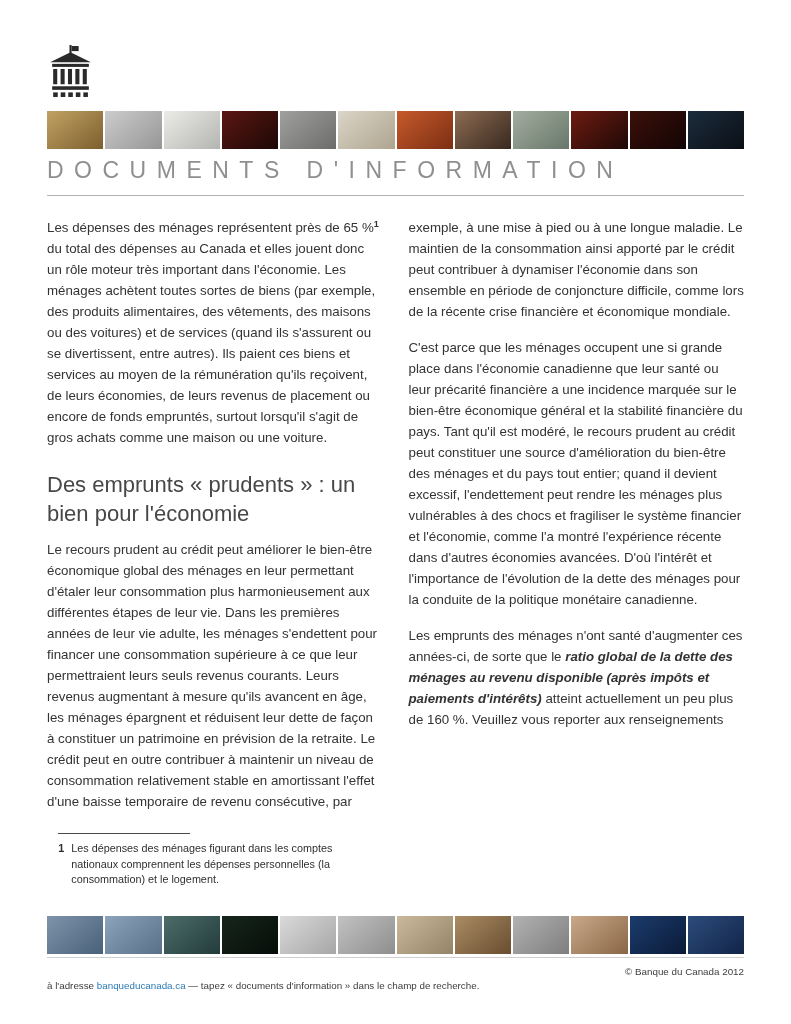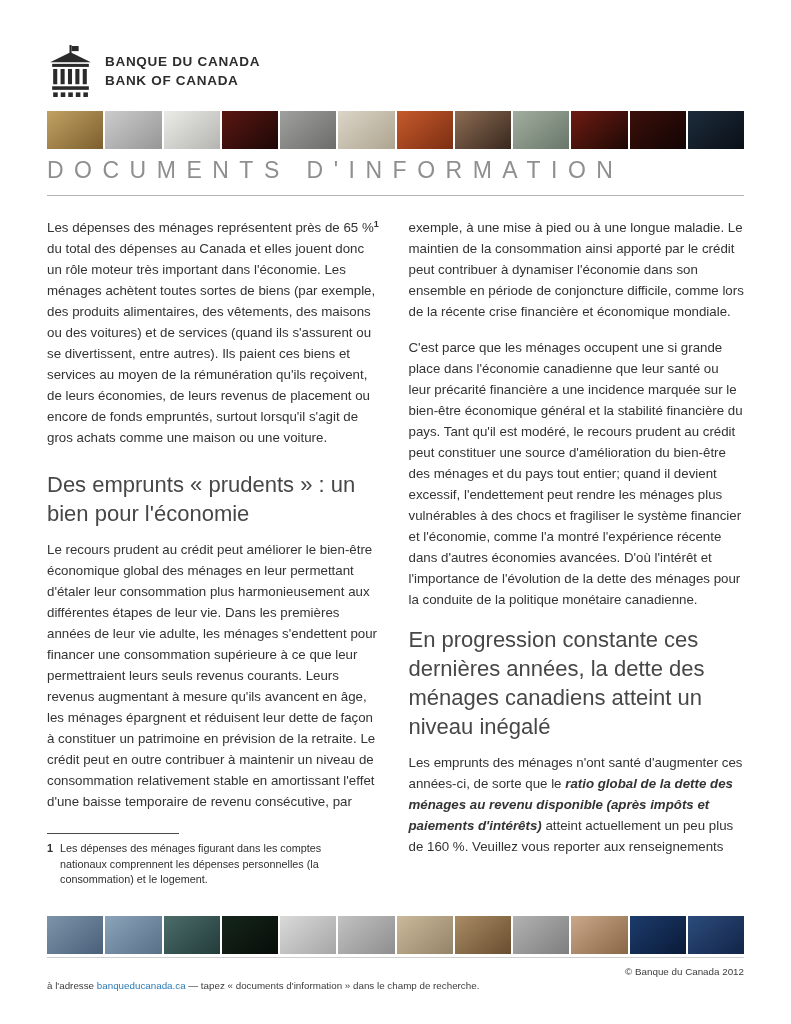--- a/index.html
+++ b/index.html
@@ -26,21 +26,21 @@
     margin-top:8px; font-size:23px; font-weight:normal;
     color:#8f8f8f; letter-spacing:10.5px; white-space:nowrap; overflow:hidden;
   }
 
   .title-rule { border:none; border-top:1px solid #b3b3b3; margin:11px 0 0 0; }
   h1.article-title { font-size:25px; font-weight:normal; color:#3a3a3a; margin:9px 0 0 0; letter-spacing:0.2px; }
 
   
   .columns { display:flex; gap:26px; margin-top:21px; }
   .col { flex:1 1 0; font-size:13.3px; line-height:1.58; color:#333333; }
-  .col-left { display:flex; flex-direction:column; }
+  .col-left { display:flex; flex-direction:column;align-items:center; }
   .col p { margin:0 0 15px 0; }
   h2.section-heading { font-size:22px; font-weight:normal; color:#474747; line-height:1.32; margin:7px 0 11px 0; }
   sup.fn-ref { font-weight:bold; font-size:0.68em; }
   .bi { font-weight:bold; font-style:italic; }
 
   
   .footnote { margin-top:auto; padding-top:6px; }
   .fn-rule { width:132px; border:none; border-top:1px solid #4a4a4a; margin:0 0 7px 0; }
   .fn-row { display:flex; gap:7px; font-size:10.8px; line-height:1.4; color:#2f2f2f; }
   .fn-num { font-weight:bold; }
@@ -75,24 +75,20 @@
           <rect x="27.75" y="23.5" width="4" height="15"></rect>
           <rect x="35" y="23.5" width="4" height="15"></rect>
           <rect x="5" y="40.5" width="36" height="3.5"></rect>
           <rect x="6" y="46.5" width="4.5" height="4.5"></rect>
           <rect x="13.4" y="46.5" width="4.5" height="4.5"></rect>
           <rect x="20.8" y="46.5" width="4.5" height="4.5"></rect>
           <rect x="28.2" y="46.5" width="4.5" height="4.5"></rect>
           <rect x="35.6" y="46.5" width="4.5" height="4.5"></rect>
         </g>
       </svg>
-      <div class="logo-text">
-        <div>BANQUE DU CANADA</div>
-        <div>BANK OF CANADA</div>
-      </div>
     </div>
   </header>
 
   <div class="strip">
       <div class="tile" style="background: linear-gradient(140deg, rgb(194, 162, 99) 0%, rgb(124, 95, 46) 100%);"></div>
       <div class="tile" style="background: linear-gradient(140deg, rgb(204, 204, 204) 0%, rgb(150, 150, 150) 100%);"></div>
       <div class="tile" style="background: linear-gradient(140deg, rgb(235, 235, 232) 0%, rgb(180, 180, 176) 100%);"></div>
       <div class="tile" style="background: linear-gradient(140deg, rgb(92, 23, 18) 0%, rgb(28, 8, 6) 100%);"></div>
       <div class="tile" style="background: linear-gradient(140deg, rgb(160, 160, 158) 0%, rgb(108, 108, 106) 100%);"></div>
       <div class="tile" style="background: linear-gradient(140deg, rgb(219, 213, 200) 0%, rgb(174, 165, 143) 100%);"></div>
@@ -124,21 +120,20 @@
           <span class="fn-num">1</span>
           <span class="fn-text">Les dépenses des ménages figurant dans les comptes nationaux comprennent les dépenses personnelles (la consommation) et le logement.</span>
         </div>
       </div>
     </div>
 
     <div class="col col-right">
       <p>exemple, à une mise à pied ou à une longue maladie. Le maintien de la consommation ainsi apporté par le crédit peut contribuer à dynamiser l'économie dans son ensemble en période de conjoncture difficile, comme lors de la récente crise financière et économique mondiale.</p>
       <p>C'est parce que les ménages occupent une si grande place dans l'économie canadienne que leur santé ou leur précarité financière a une incidence marquée sur le bien-être économique général et la stabilité financière du pays. Tant qu'il est modéré, le recours prudent au crédit peut constituer une source d'amélioration du bien-être des ménages et du pays tout entier; quand il devient excessif, l'endettement peut rendre les ménages plus vulnérables à des chocs et fragiliser le système financier et l'économie, comme l'a montré l'expérience récente dans d'autres économies avancées. D'où l'intérêt et l'importance de l'évolution de la dette des ménages pour la conduite de la politique monétaire canadienne.</p>
 
-      <h2 class="section-heading">En progression constante ces dernières années, la dette des ménages canadiens atteint un niveau inégalé</h2>
 
       <p><span>Les emprunts des ménages n'ont santé d'augmenter ces années-ci, de sorte que le </span><strong class="bi">ratio global de la dette des ménages au revenu disponible (après impôts et paiements d'intérêts)</strong><span> atteint actuellement un peu plus de 160 %. Veuillez vous reporter aux renseignements</span></p>
     </div>
 
   </div>
 
   <div class="bottom">
     <div class="strip">
         <div class="tile" style="background: linear-gradient(140deg, rgb(126, 148, 170) 0%, rgb(73, 96, 122) 100%);"></div>
         <div class="tile" style="background: linear-gradient(140deg, rgb(140, 164, 186) 0%, rgb(88, 112, 136) 100%);"></div>

